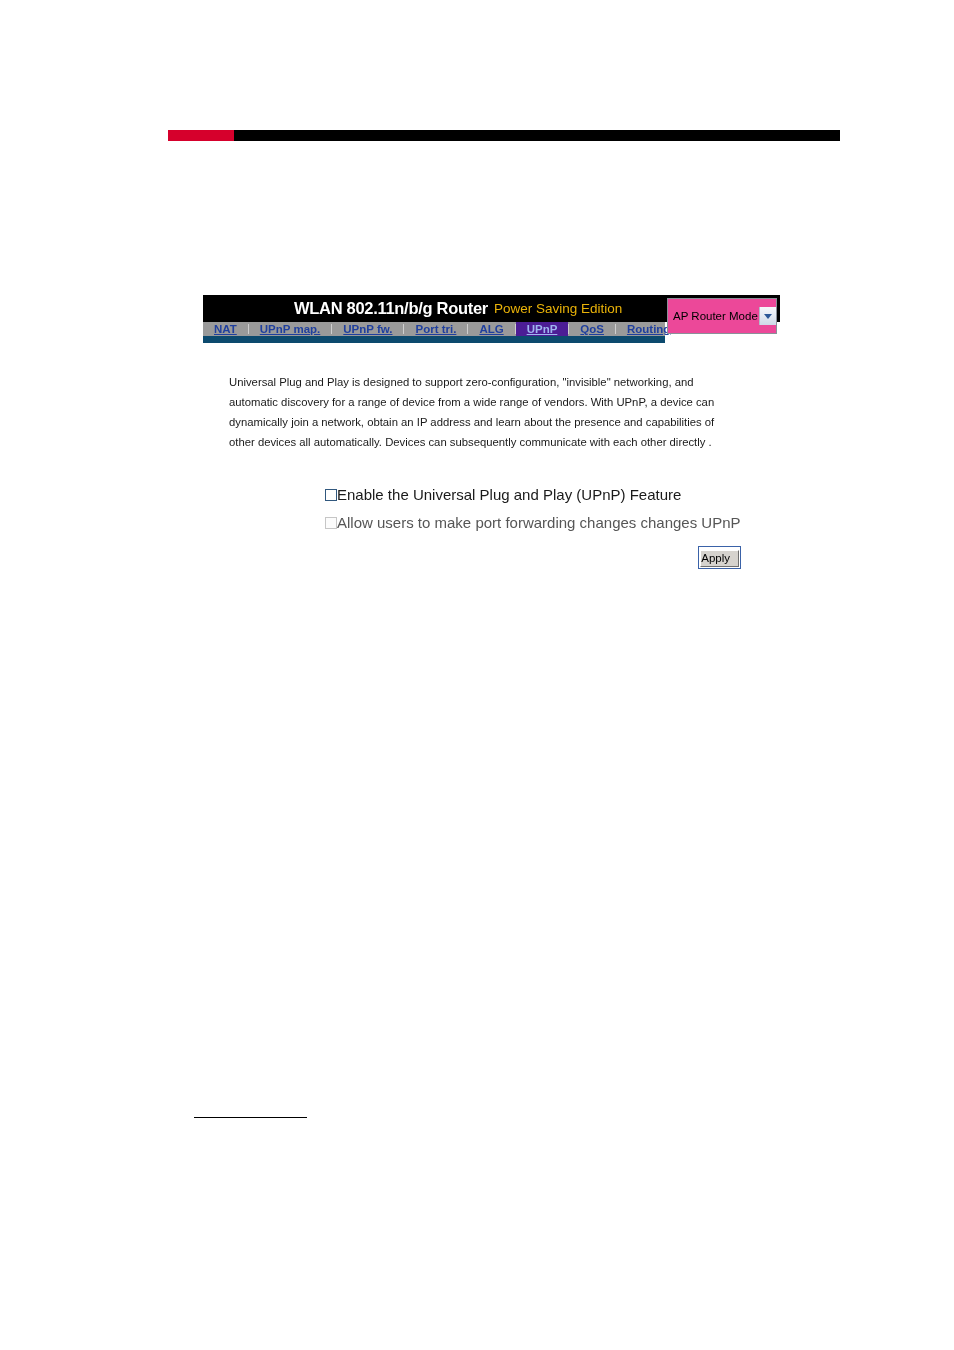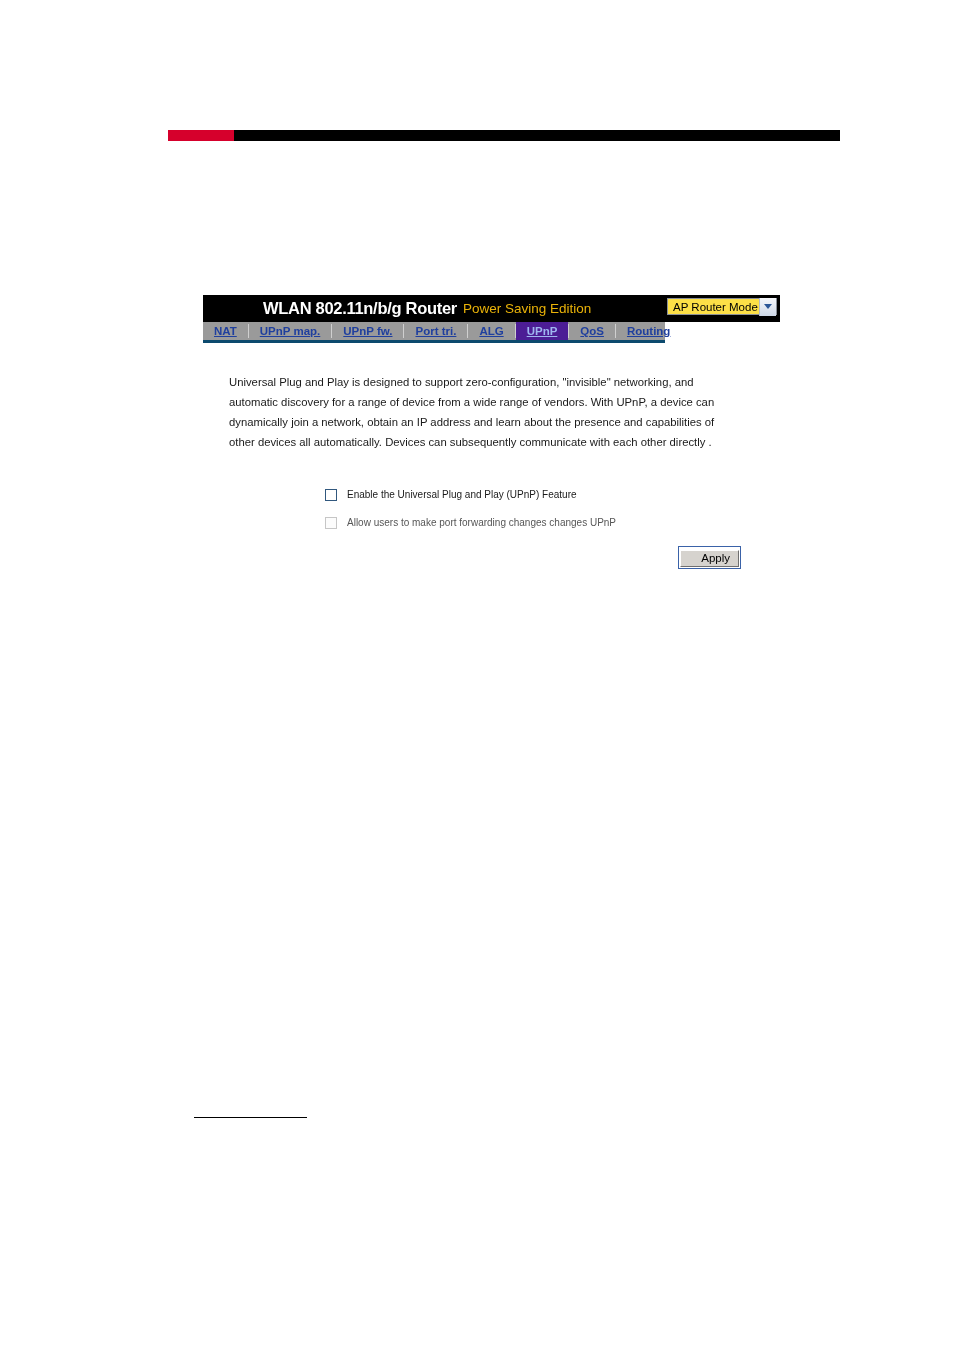--- a/index.html
+++ b/index.html
@@ -51,36 +51,37 @@
     padding-left: 60px;
     box-sizing: border-box;
     position: relative;
   }
   .router-title {
     color: #ffffff;
     font-size: 16.5px;
     font-weight: bold;
     letter-spacing: -0.3px;
     white-space: nowrap;
+    margin-left: 31px;
   }
   .router-subtitle {
     color: #eab308;
     font-size: 13.5px;
     font-weight: normal;
     margin-left: 6px;
     white-space: nowrap;
   }
 
   .mode-select {
     position: absolute;
     right: 3px;
     top: 3px;
     width: 110px;
-    height: 17px;
-    background: #fde047;
+    height: 36px;
+    background: #ec4899;
     border: 1px solid #8a9099;
     box-sizing: border-box;
     display: flex;
     align-items: center;
     font-size: 11.5px;
     color: #000000;
   }
   .mode-select-label {
     padding-left: 5px;
     flex: 1;
@@ -104,21 +105,21 @@
     border-top: 5px solid #2b5797;
   }
 
   
   .tab-bar {
     width: 462px;
     height: 21px;
     background: #9a9a9a;
     display: flex;
     align-items: stretch;
-    border-bottom: 3px solid #0c4a6e;
+    border-bottom: 7px solid #0c4a6e;
     box-sizing: border-box;
   }
   .tab {
     display: flex;
     align-items: center;
     justify-content: center;
     padding: 0 11px;
     font-size: 11.5px;
     font-weight: bold;
     color: #1f3f9e;
@@ -170,22 +171,21 @@
     border: 1px solid #31587e;
     flex: 0 0 12px;
     cursor: pointer;
   }
   .cbox.disabled {
     border: 1px solid #c6c6c6;
     background: #fcfcfc;
     cursor: default;
   }
   .cbox-label {
-    margin-left: 10px;
-    font-size: 10px;
+    font-size: 15px;
     color: #1a1a1a;
     white-space: nowrap;
   }
   .cbox-label.disabled {
     color: #565656;
   }
 
   .apply-wrap {
     margin-top: 15px;
     display: flex;
@@ -199,21 +199,21 @@
     display: inline-block;
   }
   .apply-btn {
     background: #d6d3ce;
     border-top: 1px solid #ffffff;
     border-left: 1px solid #ffffff;
     border-right: 1px solid #6f6f6f;
     border-bottom: 1px solid #6f6f6f;
     font-size: 11.5px;
     color: #000000;
-    padding: 1px 8px 2px 20px;
+    padding: 1px 8px 2px 0;
     font-family: "Liberation Sans", sans-serif;
     cursor: pointer;
   }
 
   
   .footnote-rule {
     position: absolute;
     left: 194px;
     top: 1117px;
     width: 113px;

